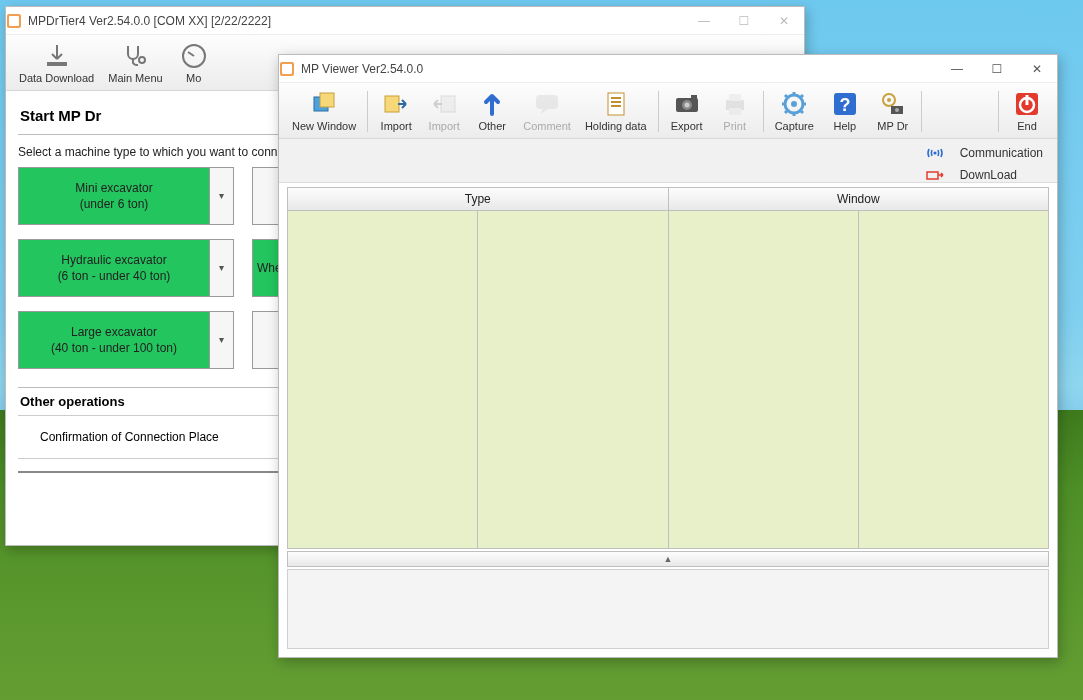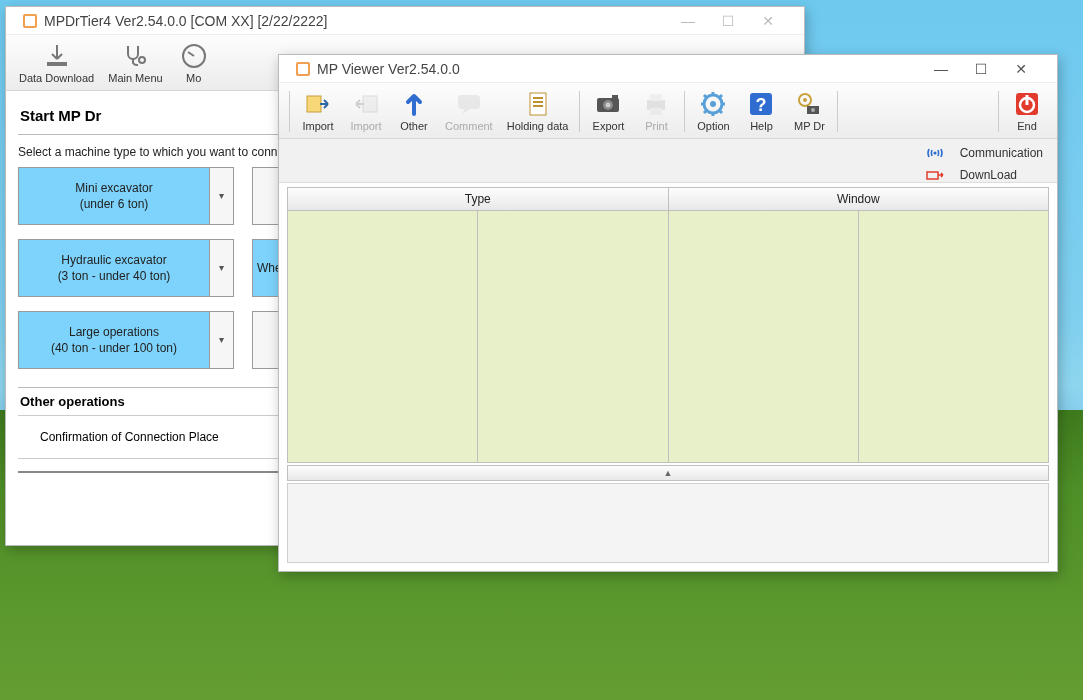--- a/index.html
+++ b/index.html
@@ -16,21 +16,21 @@
   pointer-events:none;
 }
 
 .window {
   position: absolute; background: #fff; border: 1px solid #bbb;
   box-shadow: 2px 4px 12px rgba(0,0,0,.25);
   display: flex; flex-direction: column;
 }
 .titlebar {
   height: 28px; background: #fff; display: flex; align-items: center;
-  padding: 0 16px; border-bottom: 1px solid #eee; font-size: 14px; color: #444;
+  padding: 0 0; border-bottom: 1px solid #eee; font-size: 12px; color: #444;
 }
 .titlebar .ticon { width: 16px; height: 16px; margin-right: 6px; }
 .titlebar .spacer { flex: 1; }
 .winbtn { width: 40px; height: 24px; display:flex; align-items:center; justify-content:center; color:#555; }
 
 
 .toolbar {
   display: flex; padding: 4px 6px 2px; border-bottom: 1px solid #d7d7d7;
   background: linear-gradient(#fdfdfd,#ececec); gap: 0;
 }
@@ -44,21 +44,21 @@
 .tbtn.disabled { color:#aaa; }
 .tbtn .ticon { width:28px; height:28px; margin-bottom:2px; }
 
 
 .w1-body { padding: 10px 12px; overflow:hidden; }
 .w1-heading { font-size: 15px; font-weight: bold; padding: 6px 2px 10px; border-bottom:1px solid #bbb; margin-bottom:10px;}
 .w1-prompt { font-size: 12px; color:#222; margin-bottom: 8px; }
 .mgrid { display:flex; flex-direction:column; gap:14px; }
 .mrow { display:flex; gap:14px; }
 .machine {
-  width: 192px; height: 58px; border:1px solid #9a9a9a; background:#7dd3fc;
+  width: 192px; height: 58px; border:1px solid #9a9a9a; background:#22c55e;
   display:flex; align-items:center; justify-content:center; font-size:12px; color:#222;
   position:relative; text-align:center; line-height:1.35;
 }
 .machine .half { width:25px; border:1px solid #9a9a9a; background:#f6f6f6; height:58px;
   display:flex; align-items:center; justify-content:center; position:absolute; left:100%; top:-1px; }
 .chev { font-size:10px; color:#555; }
 .opshead { font-size:13px; font-weight:bold; margin-top:18px; padding:6px 2px; border-top:1px solid #bbb; border-bottom:1px solid #ccc;}
 .opsitem { font-size:12px; padding: 14px 2px 14px 22px; border-bottom:1px solid #ccc;}
 
 
@@ -139,61 +139,72 @@
         <div class="machine">
           <div><span>Mini excavator</span><br><span>(under 6 ton)</span></div>
           <div class="half">
               <span class="chev">▾</span>
             </div>
         </div>
         <div style="width:30px;height:58px;border:1px solid #9a9a9a;background:#f6f6f6;margin-left:28px;"></div>
       </div>
       <div class="mrow">
         <div class="machine">
-          <div><span>Hydraulic excavator</span><br><span>(3 ton - under 40 ton)</span></div>
+          <div><span>Hydraulic excavator</span><br><span>(6 ton - under 40 ton)</span></div>
           <div class="half">
               <span class="chev">▾</span>
             </div>
         </div>
         <div class="machine" style="width:30px;margin-left:28px;justify-content:flex-start;padding-left:4px;">
           <span>Whee</span>
         </div>
       </div>
       <div class="mrow">
         <div class="machine">
-          <div><span>Large operations</span><br><span>(40 ton - under 100 ton)</span></div>
+          <div><span>Large excavator</span><br><span>(40 ton - under 100 ton)</span></div>
           <div class="half">
               <span class="chev">▾</span>
             </div>
         </div>
         <div style="width:30px;height:58px;border:1px solid #9a9a9a;background:#f6f6f6;margin-left:28px;"></div>
       </div>
     </div>
     <div class="opshead">Other operations</div>
     <div class="opsitem">Confirmation of Connection Place</div>
     <div style="border-top:2px solid #888;margin-top:12px;"></div>
   </div>
 </div>
 
-<div class="window win2" style="left:278px; top:54px; width:780px; height:518px;">
+<div class="window win2" style="left:278px; top:54px; width:780px; height:604px;">
   <div class="titlebar">
     <span class="ticon">
       <svg viewBox="0 0 16 16">
           <rect x="1" y="1" width="14" height="14" rx="2" fill="#f0a050"></rect>
           <rect x="3" y="3" width="10" height="10" rx="1" fill="#fff"></rect>
         </svg>
     </span>
     <span>MP Viewer Ver2.54.0.0</span>
     <span class="spacer"></span>
     <div class="winbtn">—</div>
     <div class="winbtn">☐</div>
     <div class="winbtn close">✕</div>
   </div>
 
   <div class="toolbar">
+    <div class="group">
+      <div class="tbtn">
+        <span class="ticon">
+            <svg viewBox="0 0 28 28">
+              <rect x="4" y="7" width="14" height="14" fill="#4aa3df" stroke="#2d6aa0"></rect>
+              <rect x="10" y="3" width="14" height="14" fill="#f6d77a" stroke="#c9a03b"></rect>
+            </svg>
+          </span>
+        <span>New Window</span>
+      </div>
+    </div>
     <div class="sep"></div>
     <div class="group">
       <div class="tbtn">
         <span class="ticon">
             <svg viewBox="0 0 28 28">
               <rect x="3" y="6" width="14" height="16" fill="#f6d77a" stroke="#c9a03b"></rect>
               <path d="M16 14h8m0 0l-4-4m4 4l-4 4" stroke="#2d6aa0" stroke-width="2" fill="none"></path>
             </svg>
           </span>
         <span>Import</span>
@@ -265,21 +276,21 @@
       <div class="tbtn">
         <span class="ticon">
             <svg viewBox="0 0 28 28">
               <circle cx="14" cy="14" r="9" fill="none" stroke="#5aa0d8" stroke-width="3"></circle>
               <circle cx="14" cy="14" r="3" fill="#5aa0d8"></circle>
               <g stroke="#5aa0d8" stroke-width="3">
                 <path d="M14 2v4M14 22v4M2 14h4M22 14h4M5 5l3 3M20 20l3 3M23 5l-3 3M5 23l3-3"></path>
               </g>
             </svg>
           </span>
-        <span>Option</span>
+        <span>Capture</span>
       </div>
       <div class="tbtn">
         <span class="ticon">
             <svg viewBox="0 0 28 28">
               <rect x="3" y="3" width="22" height="22" rx="3" fill="#2F6DD0"></rect>
               <text x="14" y="21" text-anchor="middle" font-size="18" font-weight="bold" fill="#fff">?</text>
             </svg>
           </span>
         <span>Help</span>
       </div>

